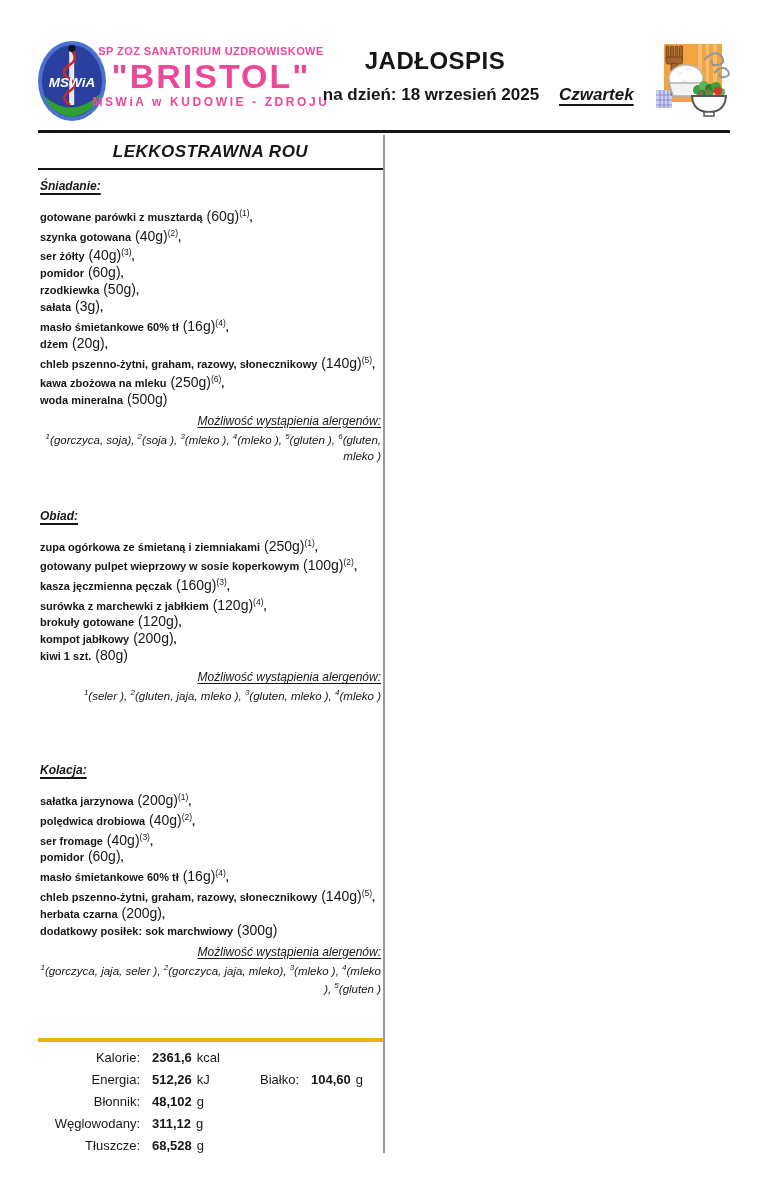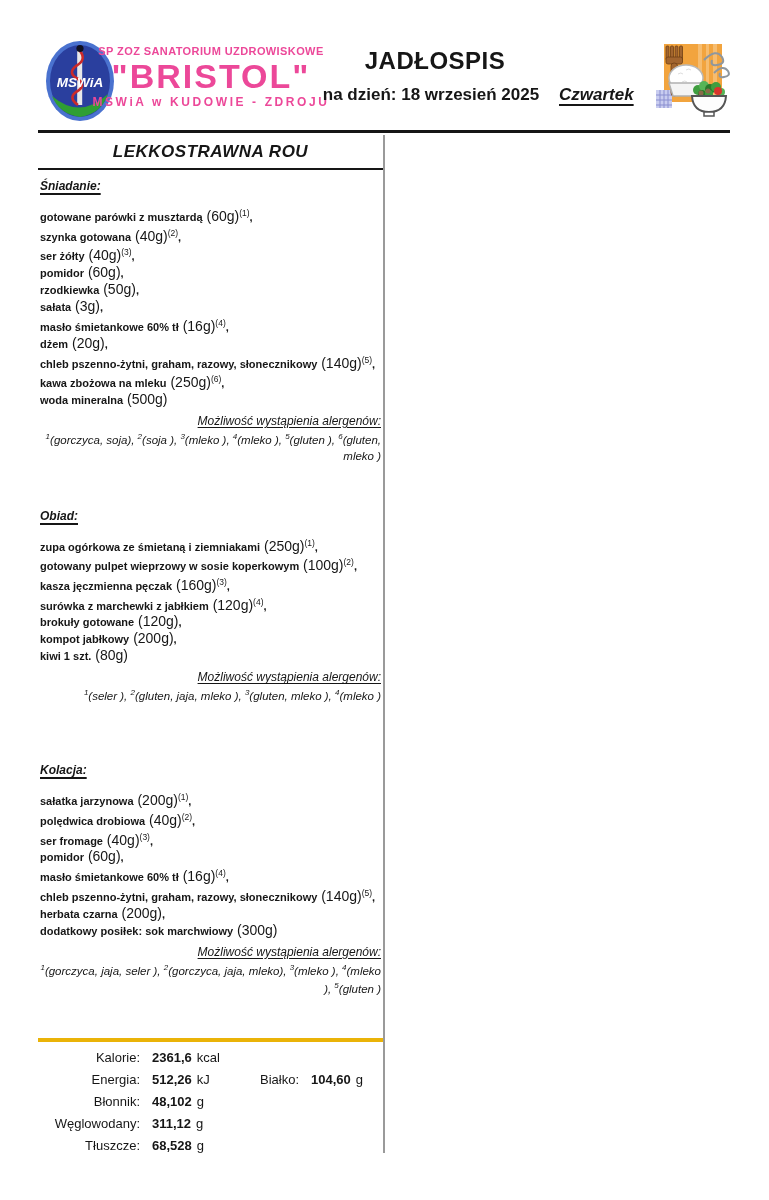--- a/index.html
+++ b/index.html
@@ -1,21 +1,21 @@
 <!DOCTYPE html>
 <html><head>
 <meta charset="utf-8">
 <style>
   html,body { margin:0; padding:0; background:#ffffff; }
   .page {
     position:relative; width:769px; height:1200px; background:#fff;
     font-family:"Liberation Sans", sans-serif; color:#161616; overflow:hidden;
   }
   
-  .logo-wrap { position:absolute; left:44px; top:40px; width:72px; height:82px; }
+  .logo-wrap { position:absolute; left:36px; top:40px; width:72px; height:82px; }
   .org-block { position:absolute; left:84px; top:45px; width:254px; text-align:center; color:#ec4899; }
   .org-line1 { font-size:11px; font-weight:bold; letter-spacing:0.4px; white-space:nowrap; }
   .org-name  { font-size:34px; font-weight:bold; letter-spacing:2px; line-height:38px; white-space:nowrap; }
   .org-line2 { font-size:12px; font-weight:bold; letter-spacing:2.6px; white-space:nowrap; }
   .page-title { position:absolute; left:330px; top:47px; width:210px; text-align:center;
                 font-size:24px; font-weight:bold; letter-spacing:0.5px; }
   .date-line  { position:absolute; left:300px; top:85px; width:262px; text-align:center;
                 font-size:17px; font-weight:bold; white-space:nowrap; }
   .weekday    { position:absolute; left:559px; top:85px; font-size:17px; font-weight:bold;
                 font-style:italic; text-decoration:underline; text-decoration-thickness:2px;

